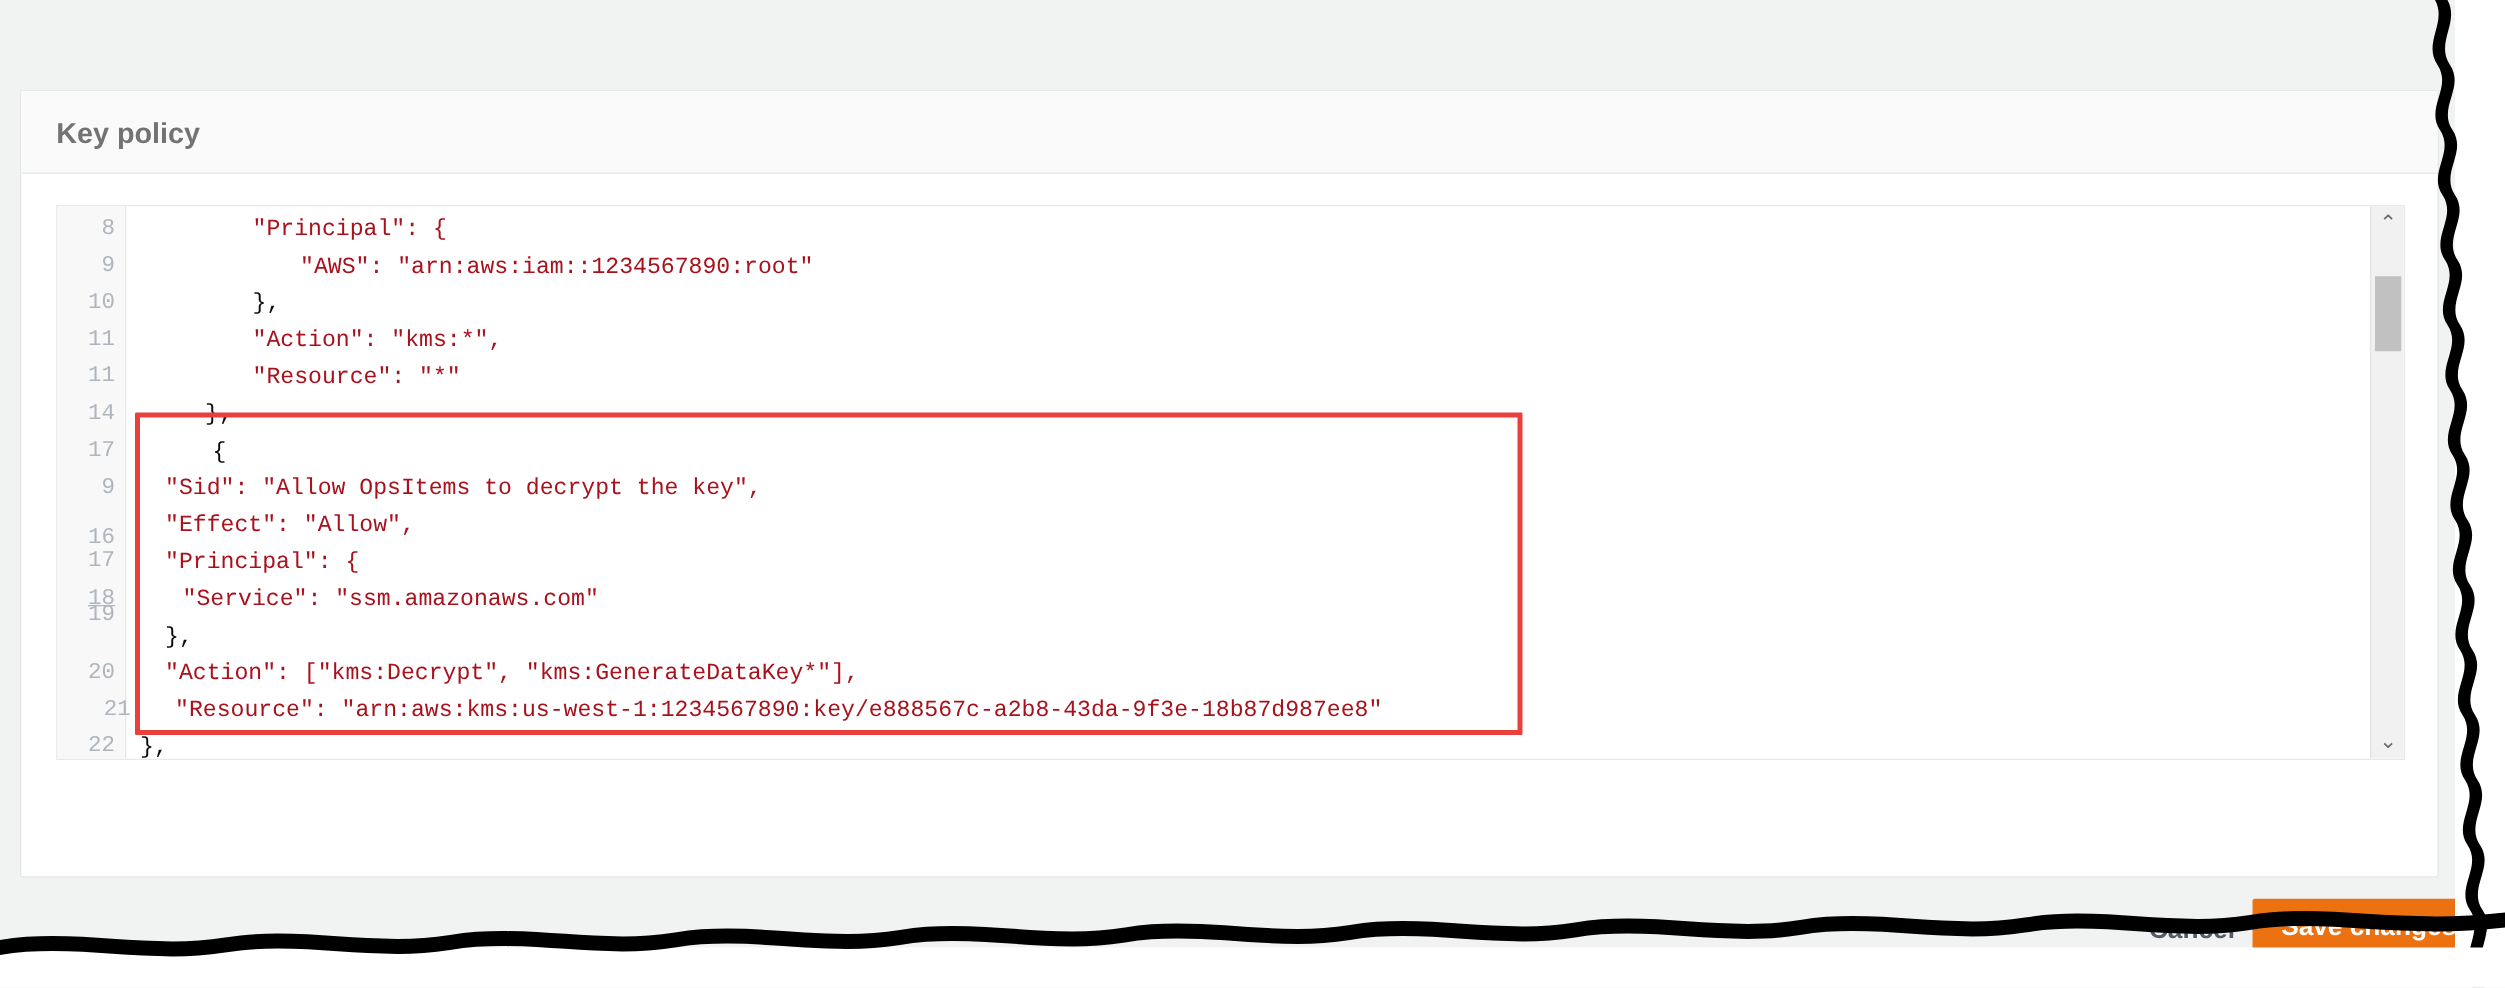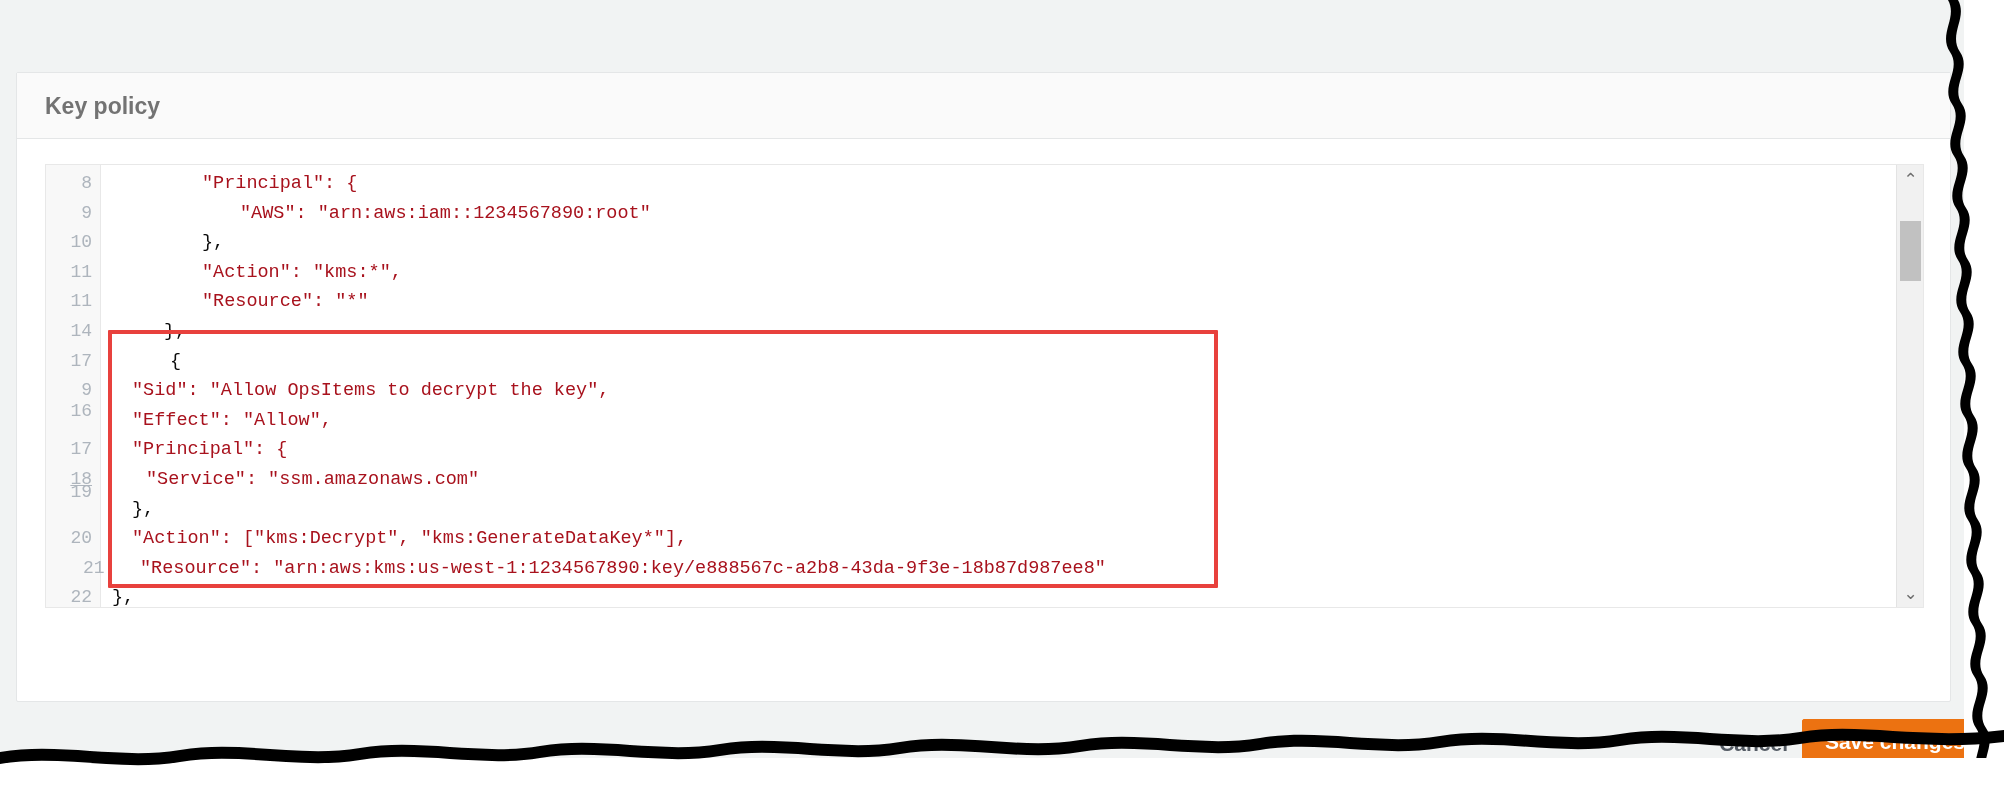--- a/index.html
+++ b/index.html
@@ -215,21 +215,21 @@
 
       <div class="gutter" id="gutter">
           <div class="gutter-num" style="top: 4px;">8</div>
           <div class="gutter-num" style="top: 33.6px;">9</div>
           <div class="gutter-num" style="top: 63.2px;">10</div>
           <div class="gutter-num" style="top: 92.8px;">11</div>
           <div class="gutter-num" style="top: 122.4px;">11</div>
           <div class="gutter-num" style="top: 152px;">14</div>
           <div class="gutter-num" style="top: 181.6px;">17</div>
           <div class="gutter-num" style="top: 211.2px;">9</div>
-          <div class="gutter-num" style="top: 232px;">16</div>
+          <div class="gutter-num" style="top: 251px;">16</div>
           <div class="gutter-num" style="top: 270.4px;">17</div>
           <div class="gutter-num" style="top: 300px; text-decoration: underline;">18</div>
           <div class="gutter-num" style="top: 313px;">19</div>
           <div class="gutter-num" style="top: 359.2px; padding-left: 13px;">20</div>
           <div class="gutter-num" style="top: 388.8px; padding-left: 36px;">21</div>
           <div class="gutter-num" style="top: 418.4px;">22</div>
         </div>
 
       <div class="codearea" id="codearea">
           <div class="code-line" style="top: 4px; left: 100px;">"Principal": {</div>

